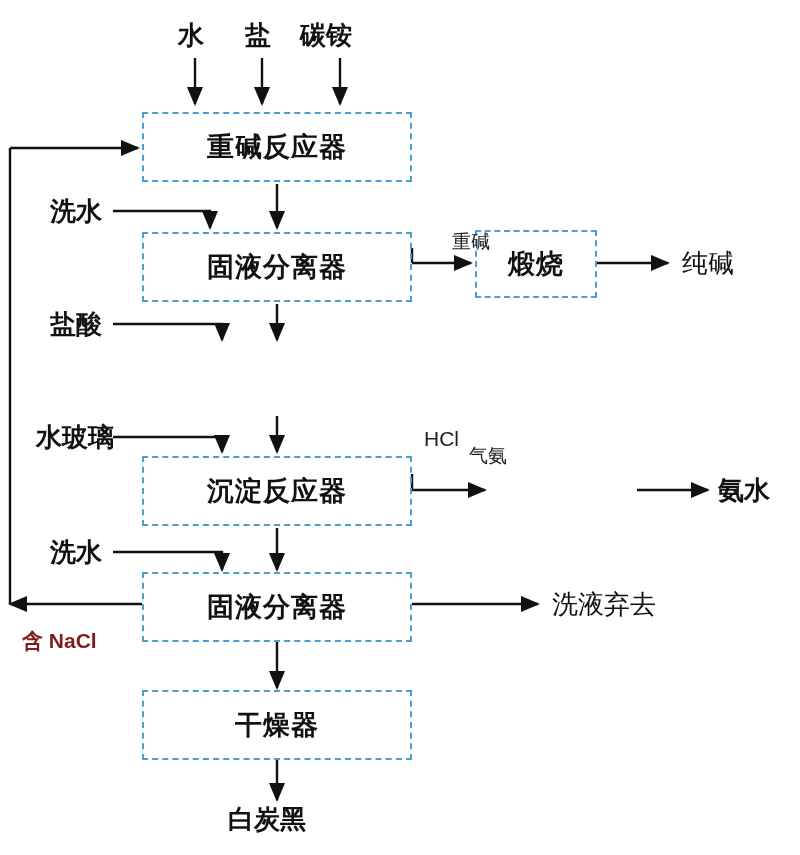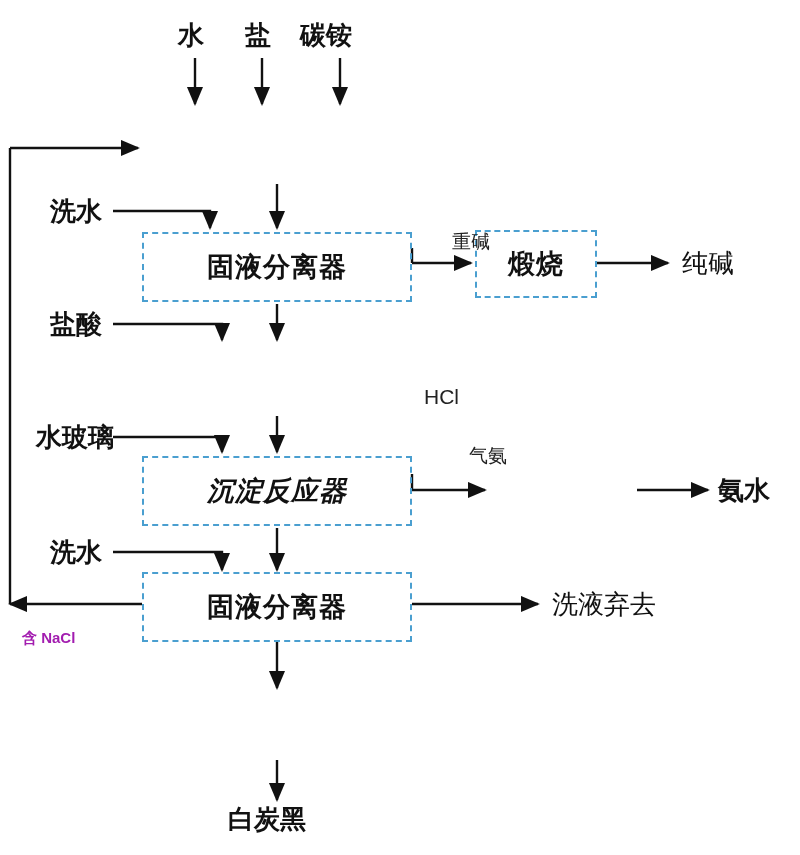--- a/index.html
+++ b/index.html
@@ -48,23 +48,23 @@
     font-weight:normal;
     color:#222222;
     margin-left:32px;
   }
   .lbl.hcl{
     font-size:21px;
     font-weight:normal;
     color:#222222;
   }
   .lbl.nacl{
-    font-size:15px;
+    font-size:21px;
     font-weight:bold;
-    color:#a21caf;
+    color:#7f1d1d;
   }
 </style>
 </head>
 <body>
 
 <div id="canvas">
 
   <svg class="lines" viewBox="0 0 800 855" xmlns="http://www.w3.org/2000/svg">
     <defs>
       <marker id="ah" markerWidth="9" markerHeight="9" refX="7.2" refY="3.4" orient="auto" markerUnits="strokeWidth">
@@ -124,43 +124,49 @@
 
   <div class="lbl io" style="left:178px;top:22px;">水</div>
   <div class="lbl io" style="left:245px;top:22px;">盐</div>
   <div class="lbl io" style="left:300px;top:22px;">碳铵</div>
 
   <div class="lbl io" style="left:50px;top:198px;">洗水</div>
   <div class="lbl io" style="left:50px;top:311px;">盐酸</div>
   <div class="lbl io" style="left:36px;top:424px;">水玻璃</div>
   <div class="lbl io" style="left:50px;top:539px;">洗水</div>
 
+  <div class="node main" style="top:112px;">
+    <span>重碱反应器</span>
+  </div>
 
   <div class="node main" style="top:232px;">
     <span>固液分离器</span>
   </div>
 
 
-  <div class="node main" style="top:456px;font-style:italic;">
+  <div class="node main" style="top:456px;">
     <span>沉淀反应器</span>
   </div>
 
   <div class="node main" style="top:572px;">
     <span>固液分离器</span>
   </div>
 
+  <div class="node main" style="top:690px;">
+    <span>干燥器</span>
+  </div>
 
   <div class="node side" style="left:475px;top:230px;width:122px;height:68px;">
     <span>煅烧</span>
   </div>
 
 
   <div class="lbl stream" style="left:420px;top:232px;">重碱</div>
   <div class="lbl stream" style="left:437px;top:446px;">气氨</div>
-  <div class="lbl hcl" style="left:424px;top:386px;">HCl</div>
+  <div class="lbl hcl" style="left:424px;top:428px;">HCl</div>
   <div class="lbl nacl" style="left:22px;top:630px;">含 NaCl</div>
 
   <div class="lbl io thin" style="left:682px;top:250px;">纯碱</div>
   <div class="lbl io thin" style="left:718px;top:477px;font-weight:bold;">氨水</div>
   <div class="lbl io thin" style="left:552px;top:591px;text-align:right;">洗液弃去</div>
   <div class="lbl io thin" style="left:228px;top:806px;font-weight:bold;">白炭黑</div>
 
 </div>
 
 </body></html>

